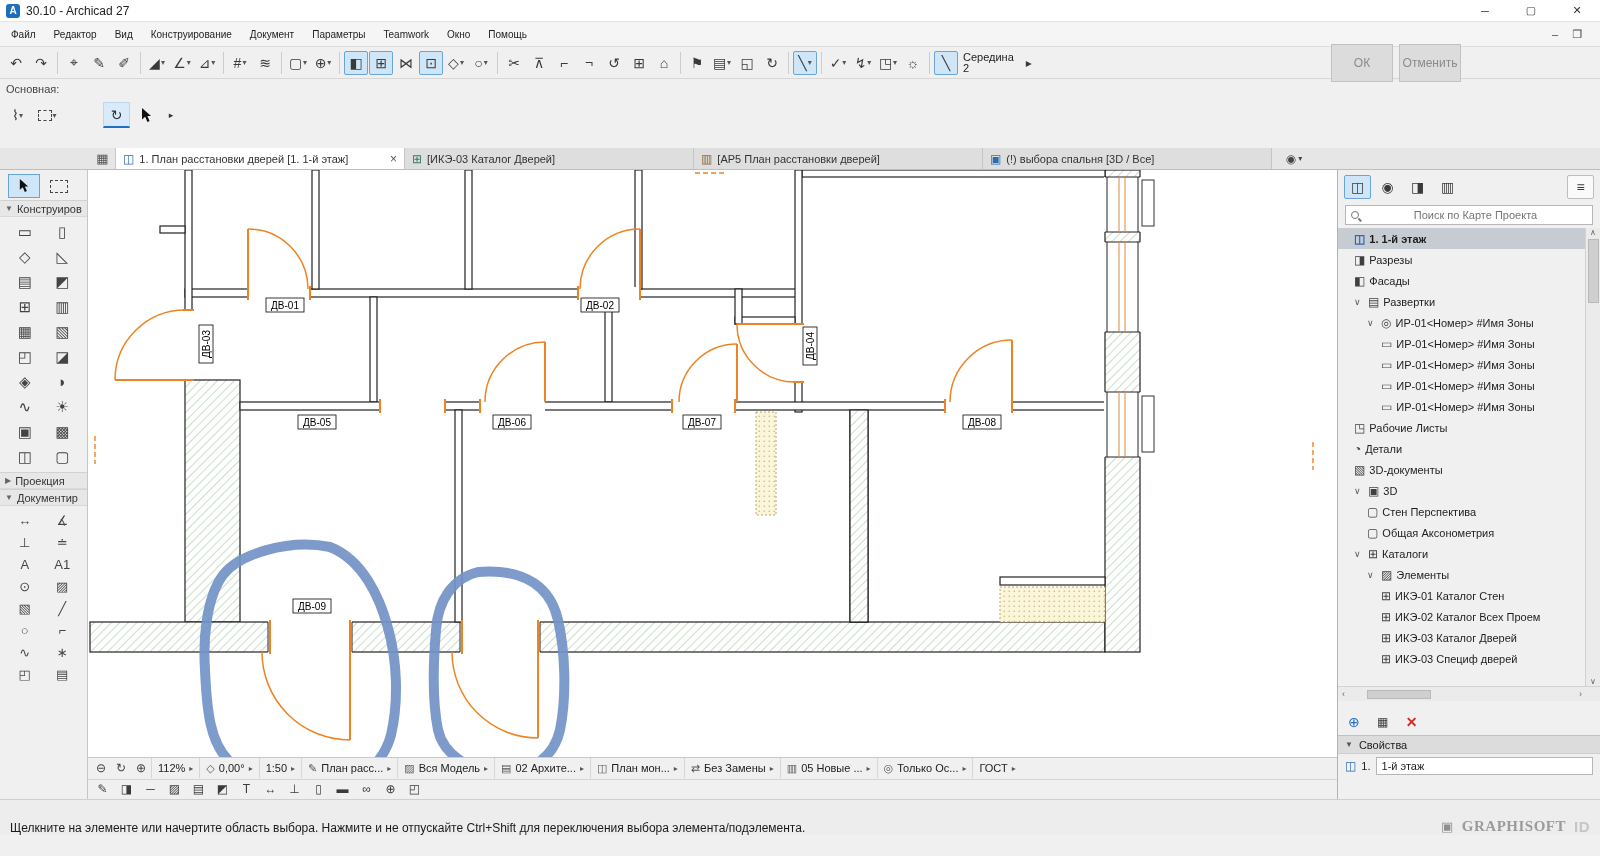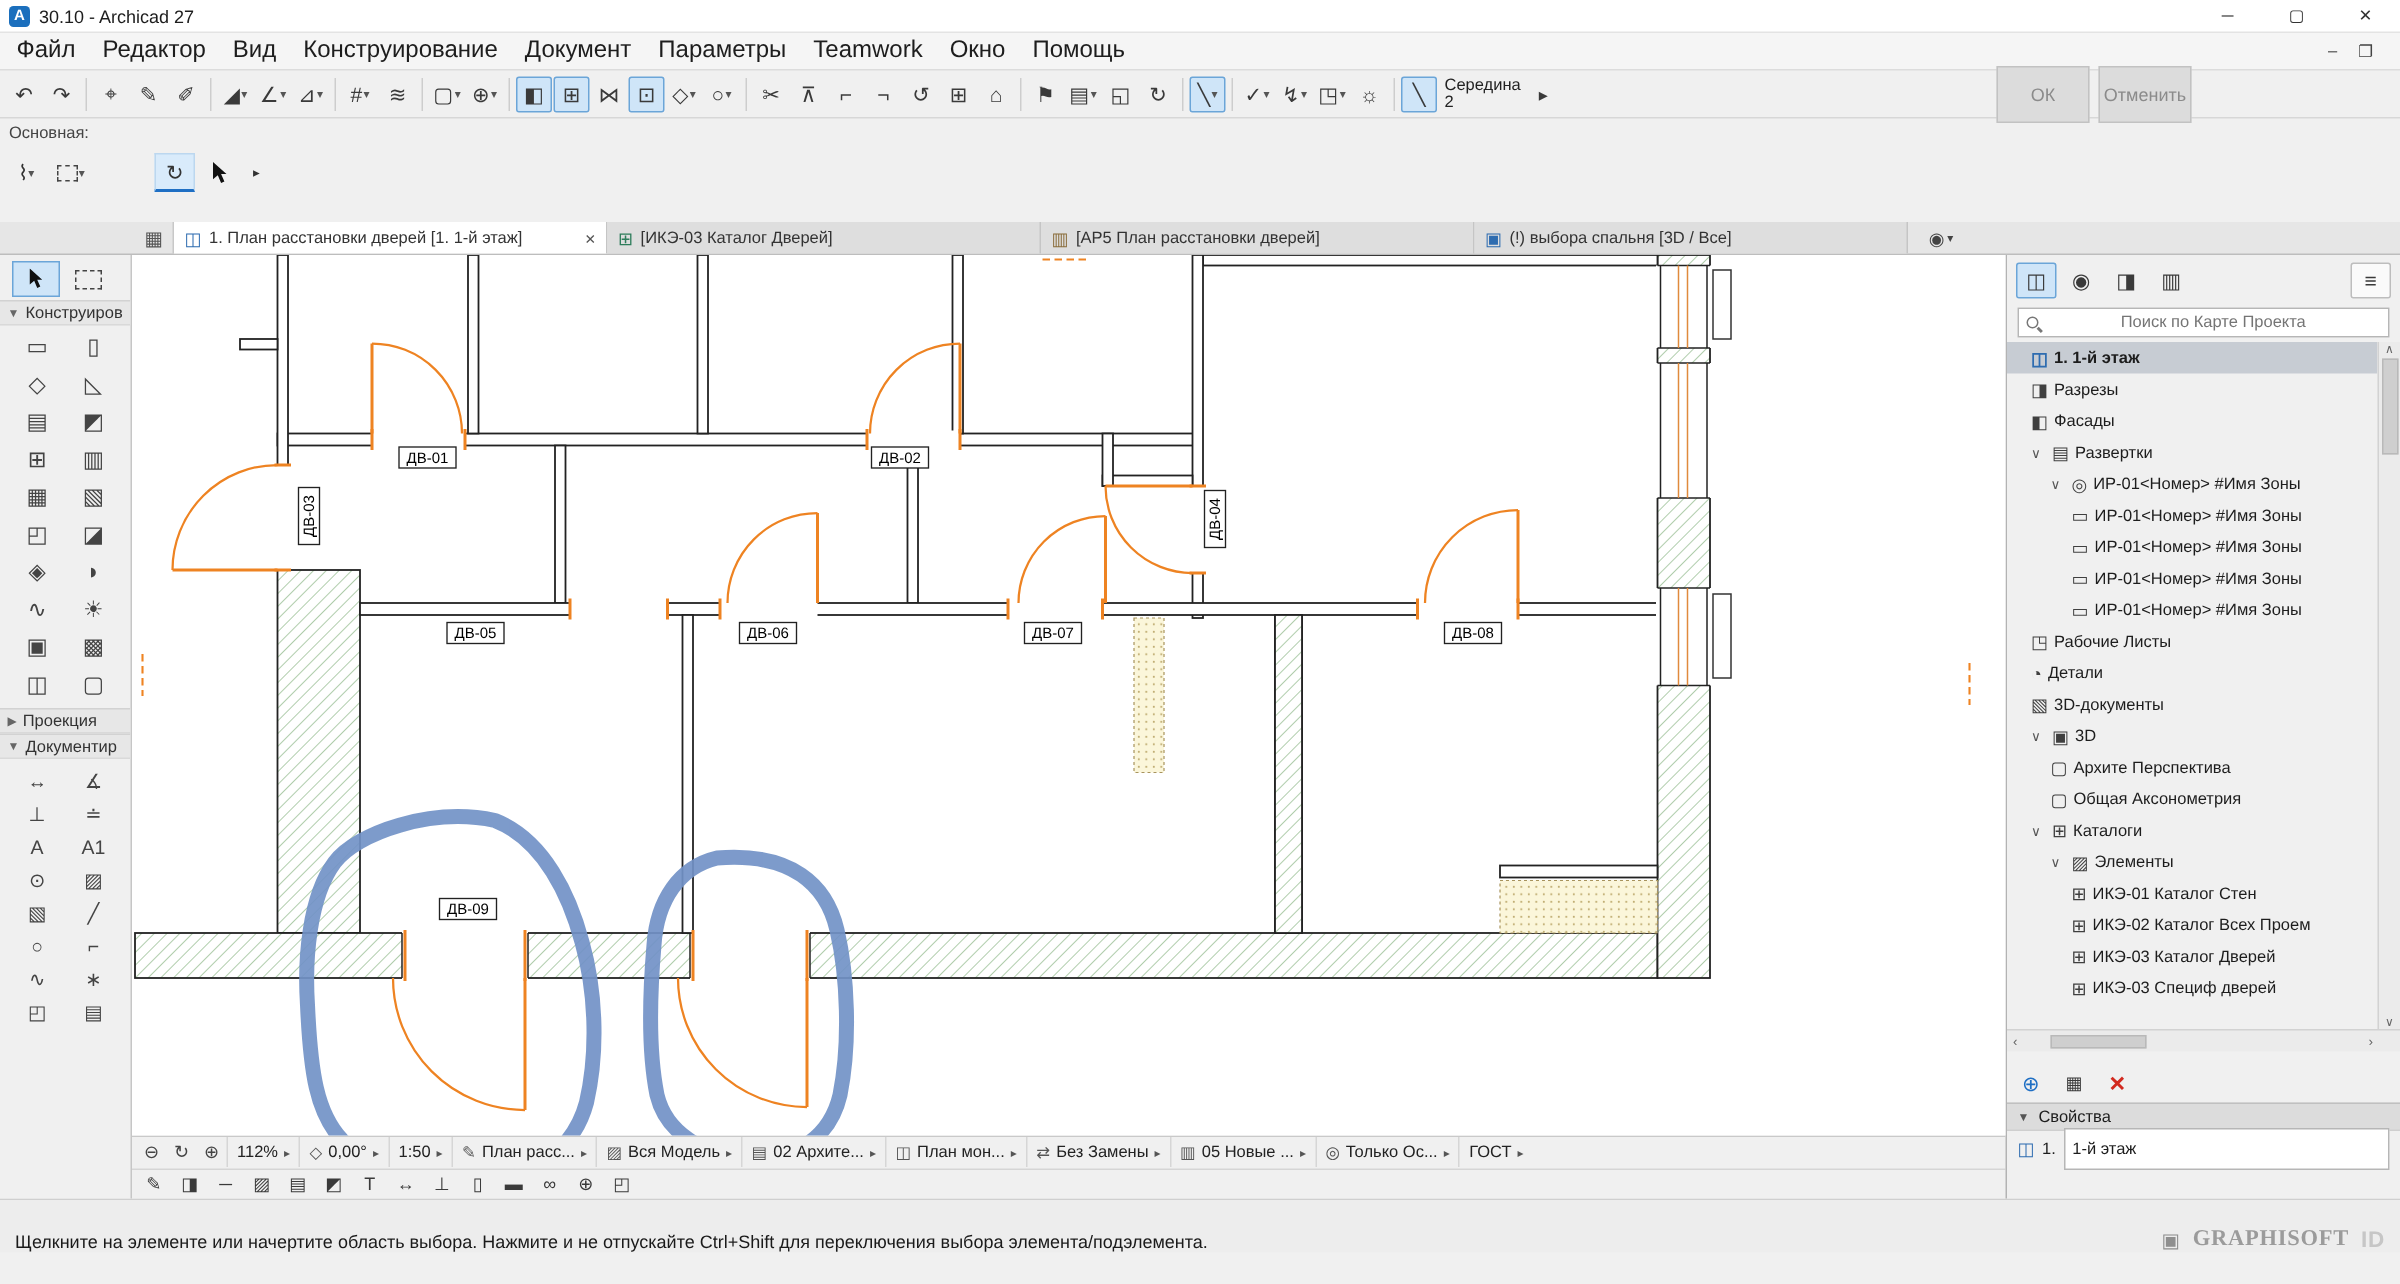--- a/index.html
+++ b/index.html
@@ -8,21 +8,21 @@
 
   
   .titlebar { height:22px; background:#fff; display:flex; align-items:center; padding-left:6px; gap:6px; border-bottom:1px solid #e3e3e3; }
   .appicon { width:14px; height:14px; background:#1b6fbd; border-radius:3px; color:#fff; font-size:10px; font-weight:bold; display:flex; align-items:center; justify-content:center; }
   .title-text { font-size:12px; }
   .wincontrols { margin-left:auto; display:flex; height:100%; }
   .wbtn { width:46px; display:flex; align-items:center; justify-content:center; font-size:11px; color:#333; }
 
   
   .menubar { height:24px; background:#f5f5f5; display:flex; align-items:center; padding-left:2px; }
-  .menu-item { padding:3px 9px; font-size:16px; }
+  .menu-item { padding:3px 9px; font-size:10px; }
   .mdi { margin-left:auto; display:flex; gap:14px; padding-right:18px; color:#444; font-size:11px; }
 
   
   .toolbar { height:33px; background:#f0f0f0; border-top:1px solid #dcdcdc; border-bottom:1px solid #d7d7d7; display:flex; align-items:center; padding:0 4px; gap:1px; }
   .g { min-width:24px; height:24px; display:inline-flex; align-items:center; justify-content:center; font-size:14px; color:#3a3a3a; border:1px solid transparent; border-radius:2px; }
   .g.sm { min-width:20px; font-size:12px; }
   .g.act { background:#cfe5f8; border-color:#6ba5d8; }
   .g .dd { font-size:8px; color:#555; margin-left:1px; }
   .vsep { width:1px; height:22px; background:#cdcdcd; margin:0 3px; }
   .anchor-block { display:flex; flex-direction:column; line-height:11px; font-size:11px; padding:0 4px; color:#222; }
@@ -90,21 +90,21 @@
   .ticon.blue { color:#2e6cb0; }
   .vscroll { width:15px; background:#ebebeb; border-left:1px solid #d2d2d2; display:flex; flex-direction:column; align-items:center; font-size:8px; color:#666; }
   .vthumb { width:11px; height:64px; background:#cfcfcf; border:1px solid #b9b9b9; margin-top:2px; }
   .hscroll { height:15px; display:flex; align-items:center; border-top:1px solid #d2d2d2; background:#ebebeb; font-size:9px; color:#666; }
   .hthumb { width:64px; height:9px; background:#cfcfcf; border:1px solid #b9b9b9; margin-left:18px; }
   .navactions { height:26px; display:flex; align-items:center; gap:13px; padding:0 10px; margin-top:8px; }
   .plus { color:#1f6fc4; font-size:14px; }
   .redx { color:#d22a1f; font-size:14px; font-weight:bold; }
   .propshead { height:19px; background:#dcdcdc; border-top:1px solid #c0c0c0; border-bottom:1px solid #cfcfcf; display:flex; align-items:center; gap:6px; padding:0 7px; font-size:11px; }
   .proprow { height:24px; display:flex; align-items:center; gap:5px; padding:0 7px; font-size:11px; }
-  .propbox { flex:1; height:28px; background:#fff; border:1px solid #b6b6b6; display:flex; align-items:center; padding:0 5px; font-size:11px; }
+  .propbox { flex:1; height:18px; background:#fff; border:1px solid #b6b6b6; display:flex; align-items:center; padding:0 5px; font-size:11px; }
   .paramsrow { height:22px; border-top:1px solid #cccccc; display:flex; align-items:center; padding-left:78px; font-size:11px; color:#222; }
 
   
   .statusbar { height:36px; background:#ededed; border-top:1px solid #cfcfcf; display:flex; align-items:flex-end; padding:0 10px; font-size:12px; color:#1a1a1a; }
   .brand { margin-left:auto; display:flex; align-items:center; gap:8px; font-weight:bold; font-size:15px; letter-spacing:.5px; }
   .brand .b1 { color:#9b9b9b;font-family:Liberation Serif, serif; } .brand .b2 { color:#c6c6c6; }
   .brand .bico { color:#8f8f8f; font-size:13px; font-weight:normal; }
 </style>
 </head>
 <body>
@@ -627,21 +627,21 @@
             <span class="ticon">▧</span>
             <span>3D-документы</span>
           </div>
         <div class="trow">
             <span class="chev">∨</span>
             <span class="ticon">▣</span>
             <span>3D</span>
           </div>
         <div class="trow d1">
             <span class="ticon">▢</span>
-            <span>Архите Перспектива</span>
+            <span>Стен Перспектива</span>
           </div>
         <div class="trow d1">
             <span class="ticon">▢</span>
             <span>Общая Аксонометрия</span>
           </div>
         <div class="trow">
             <span class="chev">∨</span>
             <span class="ticon">⊞</span>
             <span>Каталоги</span>
           </div>

